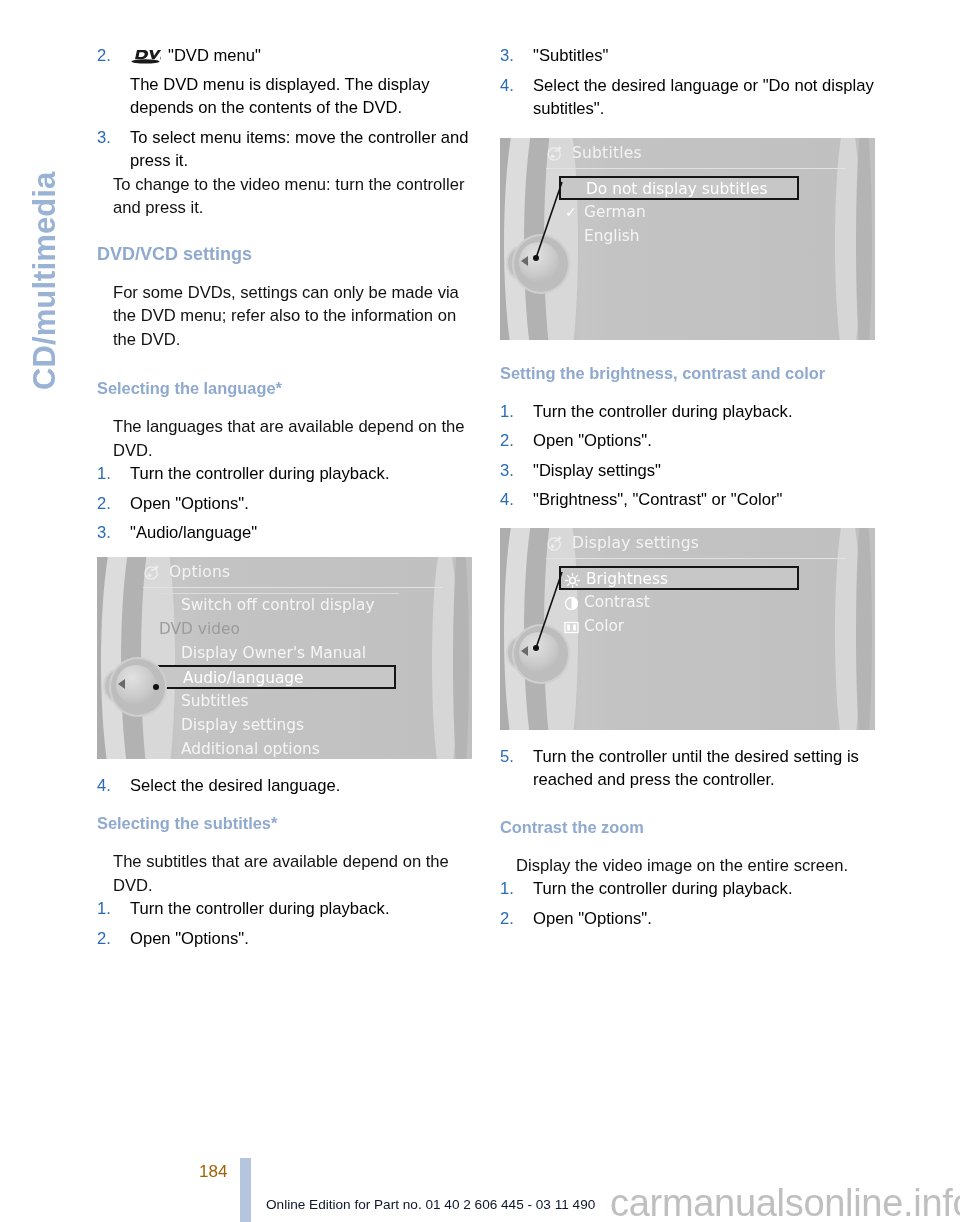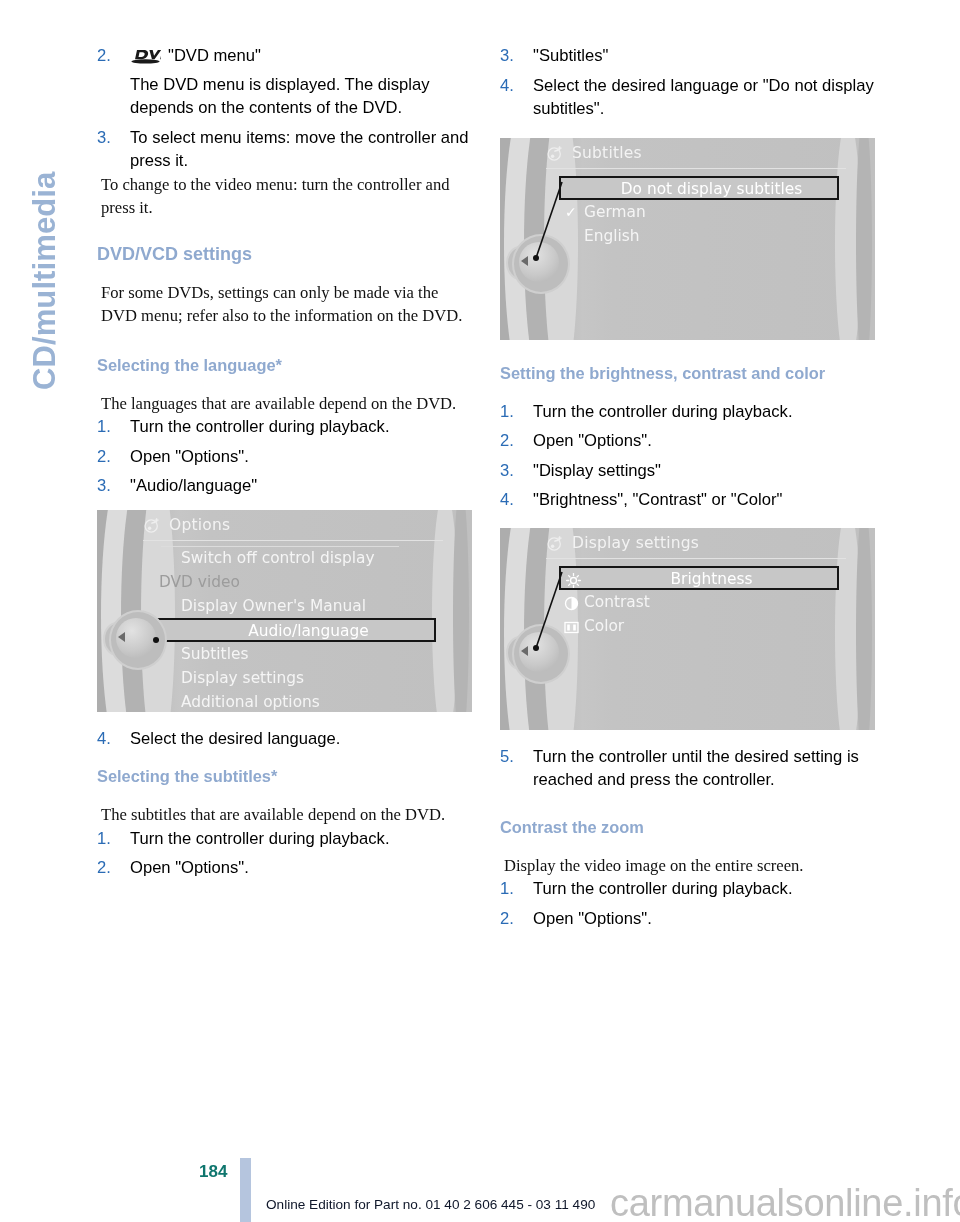--- a/index.html
+++ b/index.html
@@ -43,25 +43,24 @@
   .column {
     position: absolute;
     top: 44px;
     width: 377px;
   }
   #col-left  { left: 97px; }
   #col-right { left: 500px; }
 
   
   p.body-text {
-    margin: 0 0 0 4px;
+    margin: 0 0 0 16px;
     font-size: 16.6px;
     line-height: 23.5px;
     color: #111;
-    font-family: Liberation Serif, serif;
   }
   .blk { margin-bottom: 15px; }
   .blk:last-child { margin-bottom: 0; }
 
   h2.section-heading {
     margin: 0;
     font-size: 18px;
     font-weight: bold;
     color: #8fa9cf;
     line-height: 24px;
@@ -174,24 +173,23 @@
     width: 238px; height: 1px;
     background: #dcdcdc;
   }
   .idrive .row.highlight {
     border: 2px solid #151515;
     background: #c7c7c7;
     color: #ffffff;
     height: 24px;
     line-height: 22px;
     box-sizing: border-box;
-    width: 280px;
+    width: 240px;
     margin-left: -3px;
     padding-left: 25px;
-    text-align: center;
   }
   .idrive .row .tick {
     position: absolute;
     left: 3px; top: 0;
     font-size: 14px;
     color: #ffffff;
   }
   .idrive .row .ic {
     position: absolute;
     left: 2px; top: 4px;
@@ -245,22 +243,22 @@
     top: 1158px;
     width: 11px;
     height: 64px;
     background: #b5c5de;
   }
   #page-number {
     position: absolute;
     left: 199px;
     top: 1162px;
     font-size: 17px;
-    font-weight: bold;
-    color: #0f766e;
+    font-weight: normal;
+    color: #a16207;
   }
   #footer-text {
     position: absolute;
     left: 266px;
     top: 1197px;
     font-size: 13.6px;
     color: #0f172a;
     white-space: nowrap;
   }
   #watermark {

